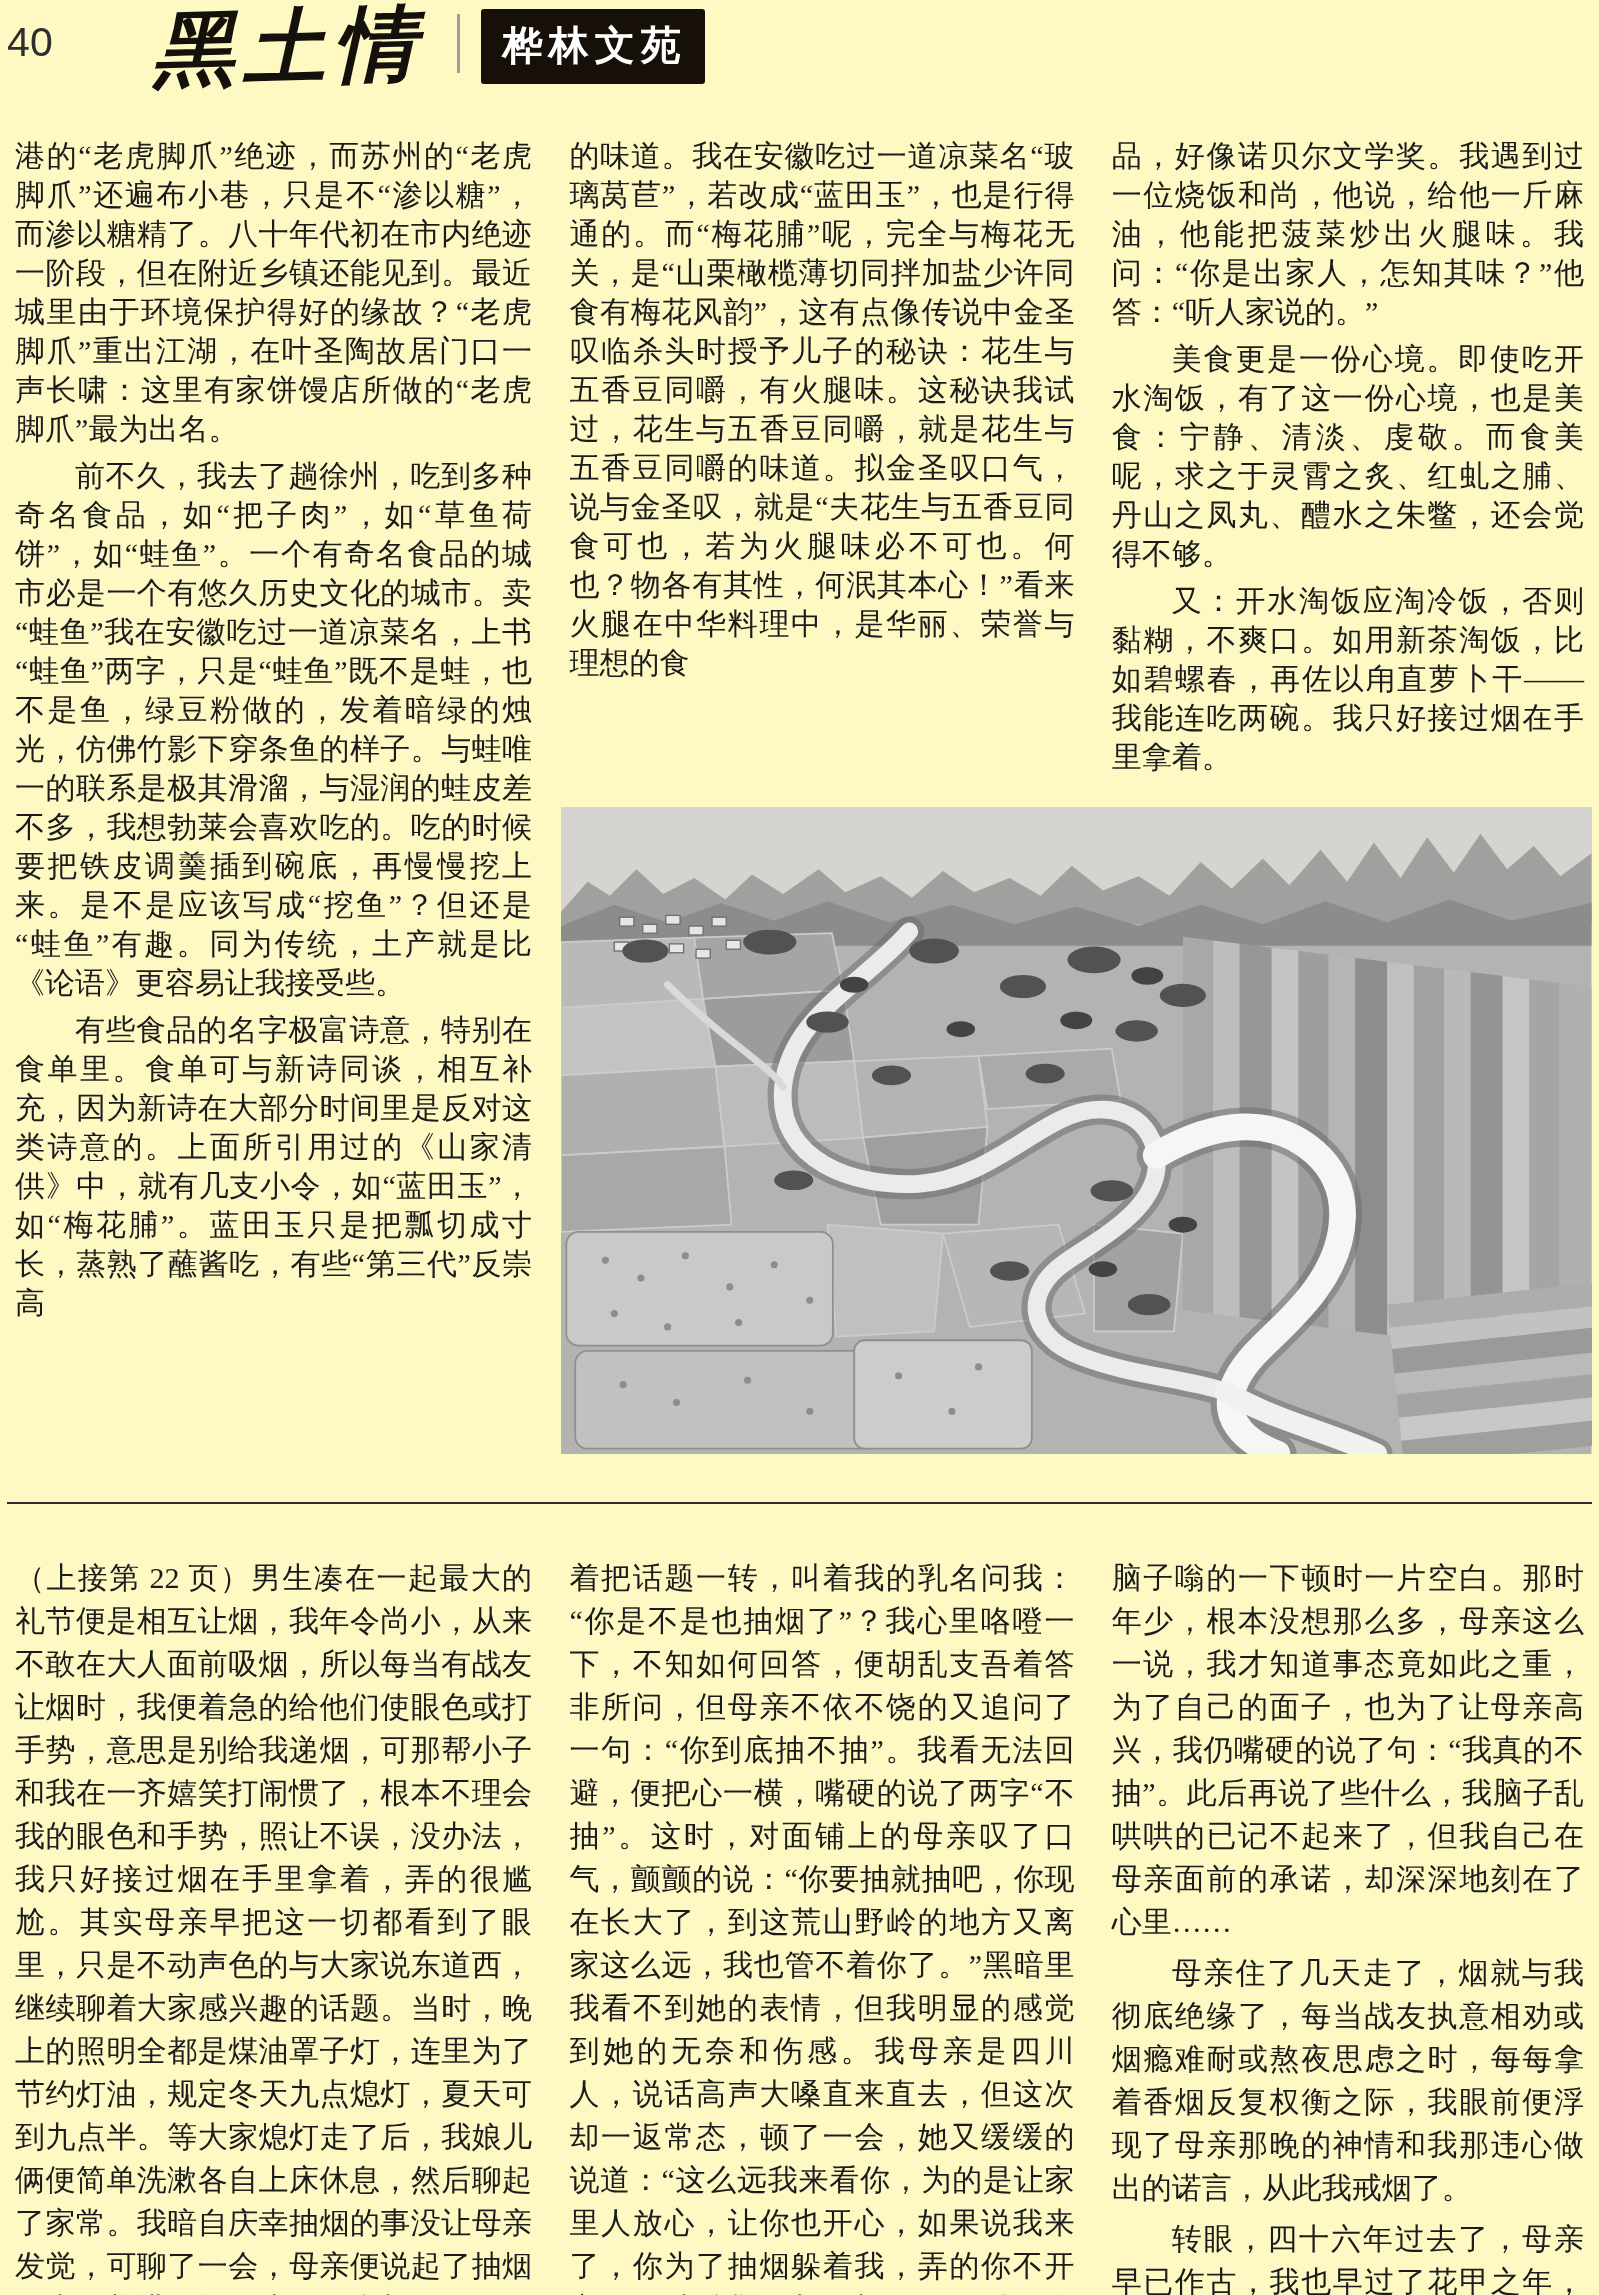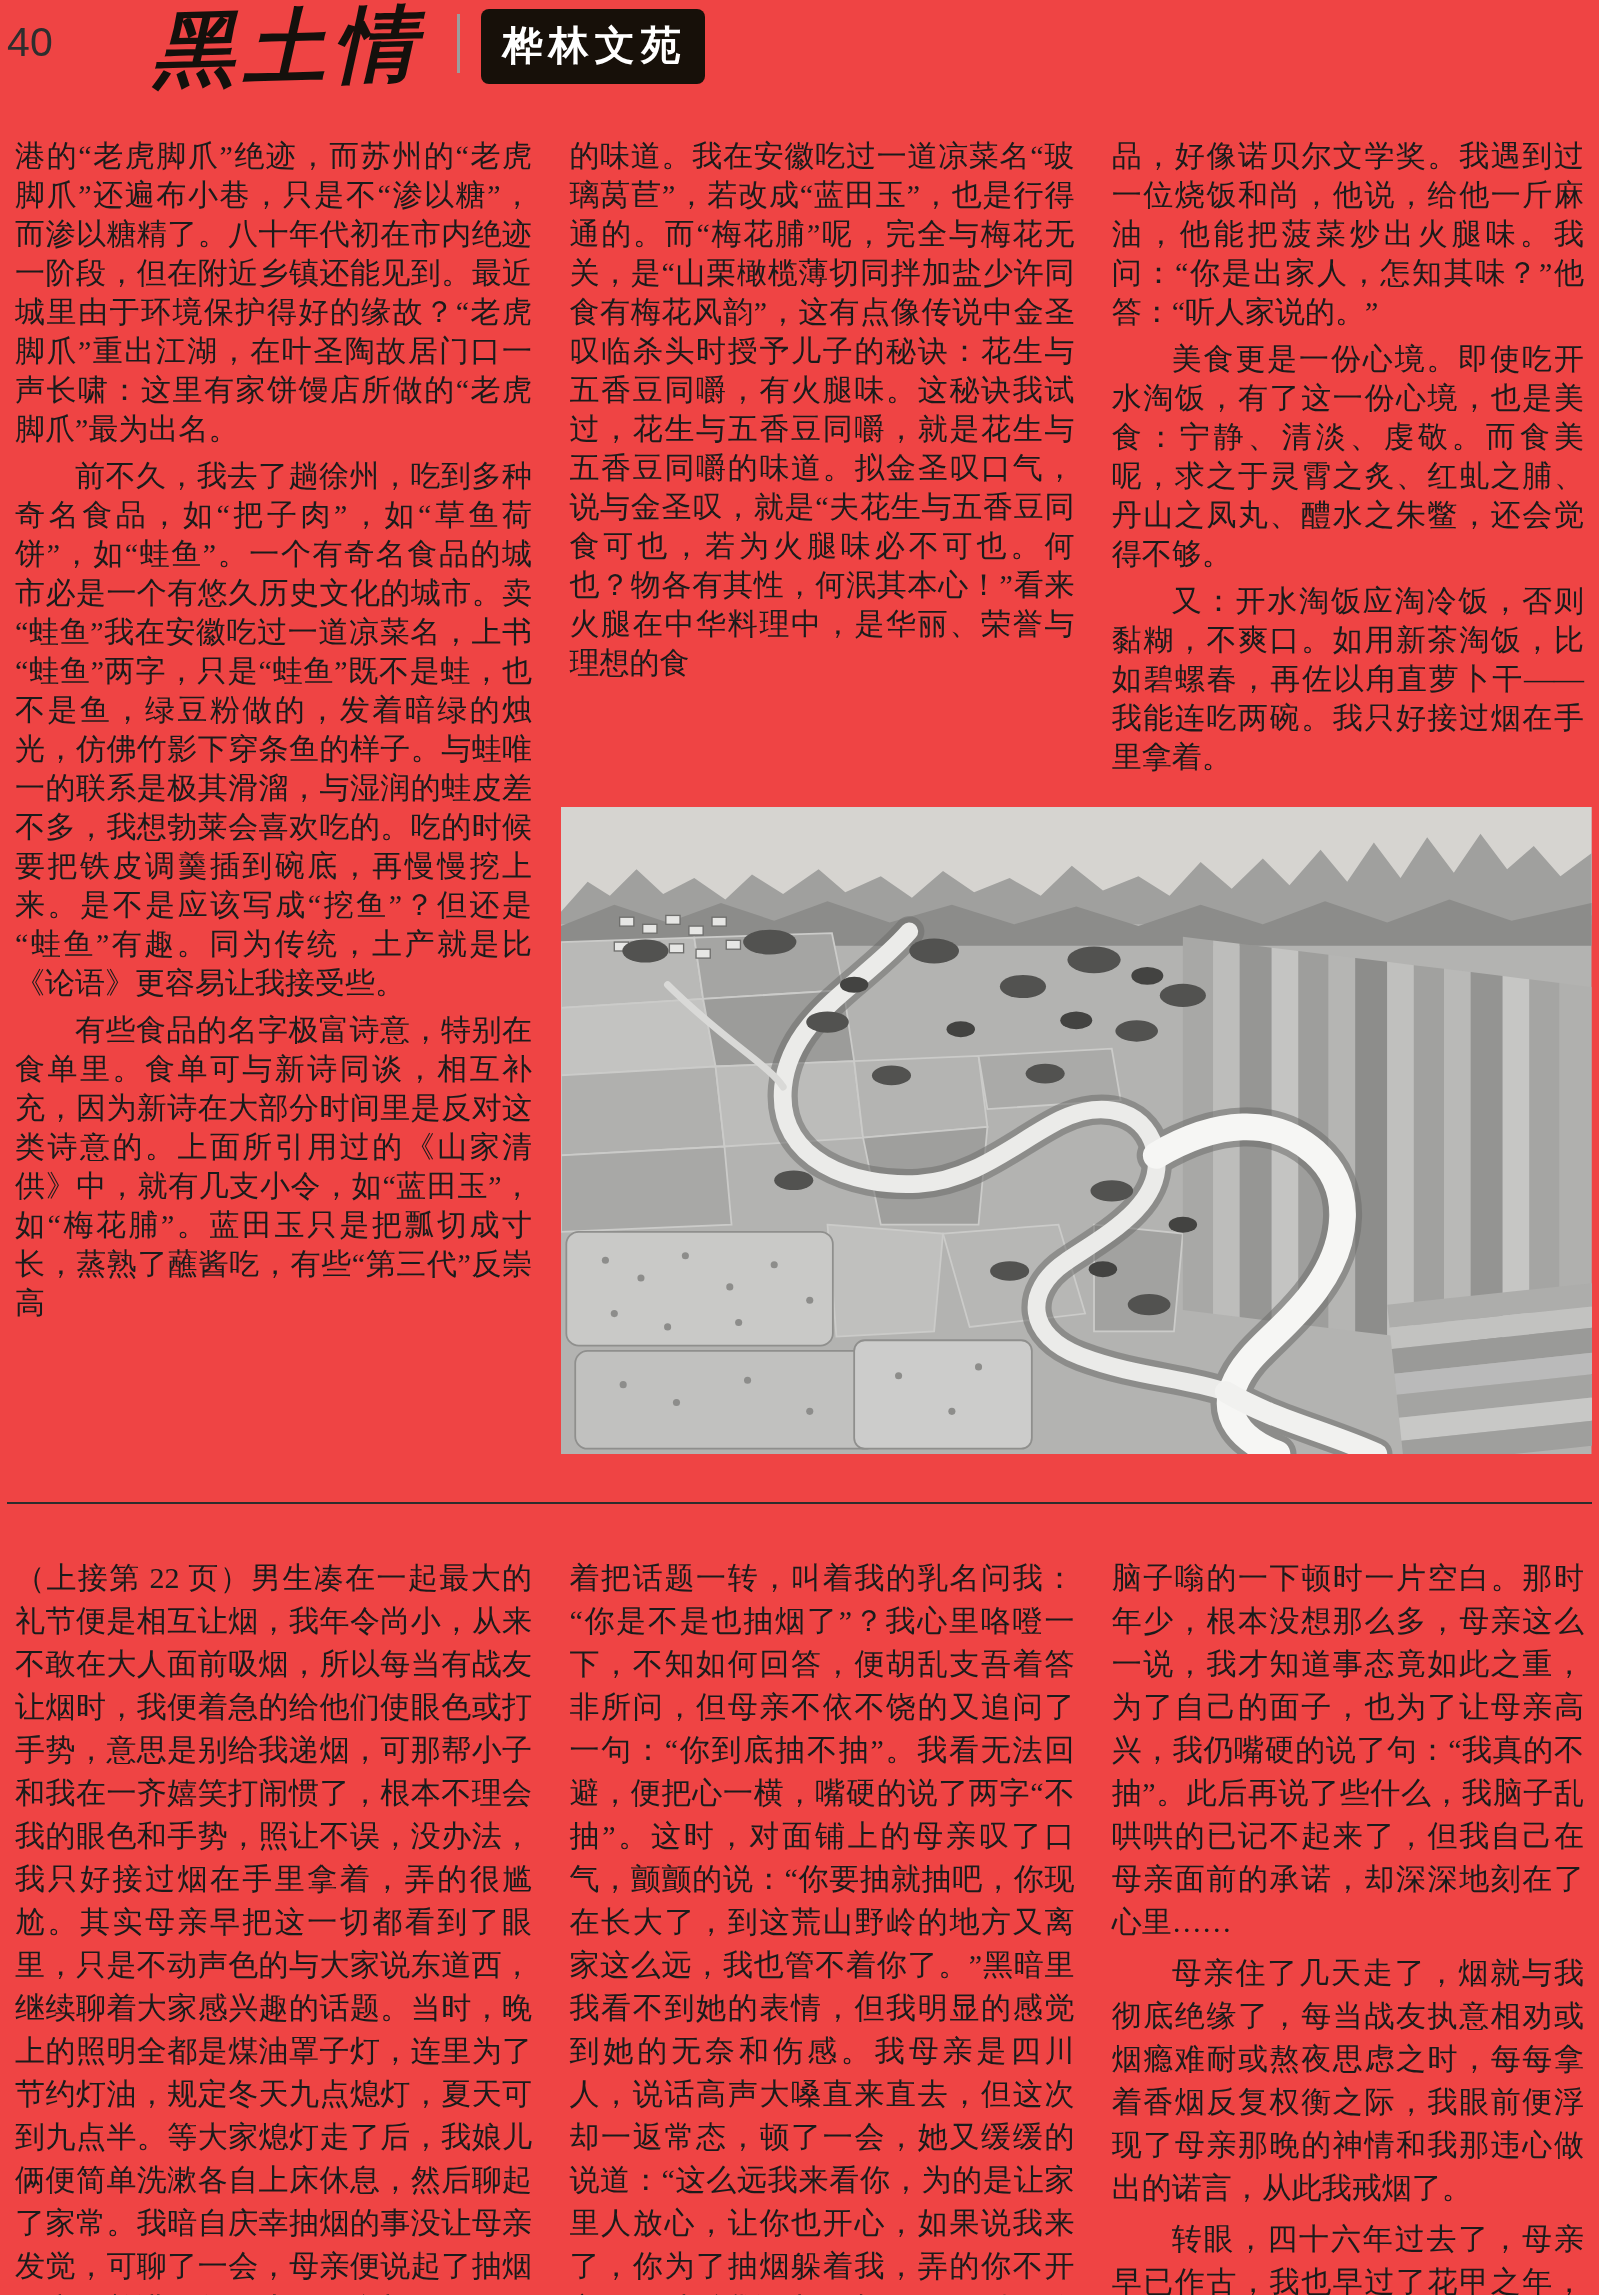--- a/index.html
+++ b/index.html
@@ -1,35 +1,35 @@
 <!DOCTYPE html>
 <html lang="zh" style="font-size:14.2px"><head>
 <meta charset="utf-8">
 <style>
   html,body { margin:0; padding:0; background:#e9e9e9; }
   .page {
     position:relative; width:1599px; height:2295px; margin:0 auto;
-    background:#ef4444; color:#1b1b1b; box-sizing:border-box;
+    background:#fef9c3; color:#1b1b1b; box-sizing:border-box;
     padding:0 7.1px; overflow:hidden;
     font-family:"Liberation Serif","DejaVu Serif",serif;
   }
   
   .hdr { display:flex; align-items:flex-start; height:117px; padding-top:7.1px; }
   .page-num {
     width:76px; font-size:41px; color:#2e2e2e; padding-top:12.4px;
     font-family:"Liberation Sans","DejaVu Sans",sans-serif;
   }
   .masthead {
     margin-left:69px; font-size:82px; line-height:82px; font-weight:900;
     font-style:italic; letter-spacing:9px; color:#14100c;
     transform:rotate(-1.5deg); white-space:nowrap;
   }
   .vdiv { width:2.7px; height:59px; background:#9d9d9d; margin:7.1px 21.3px 0 32px; flex:none; }
   .section-box {
-    margin-top:1.8px; background:#171009; color:#fff; border-radius:8px;
+    margin-top:1.8px; background:#171009; color:#fff; border-radius:3px;
     font-size:40px; letter-spacing:6.2px; font-weight:bold;
     padding:9px 18px 10.7px 21.3px; white-space:nowrap;
   }
   
   .top-grid {
     display:grid; grid-template-columns:533px 521px 1fr;
     column-gap:21.3px; margin-top:3.6px;
   }
   .col, .bcol { font-size:30px; text-align:justify; }
   .col  { line-height:39px; }

